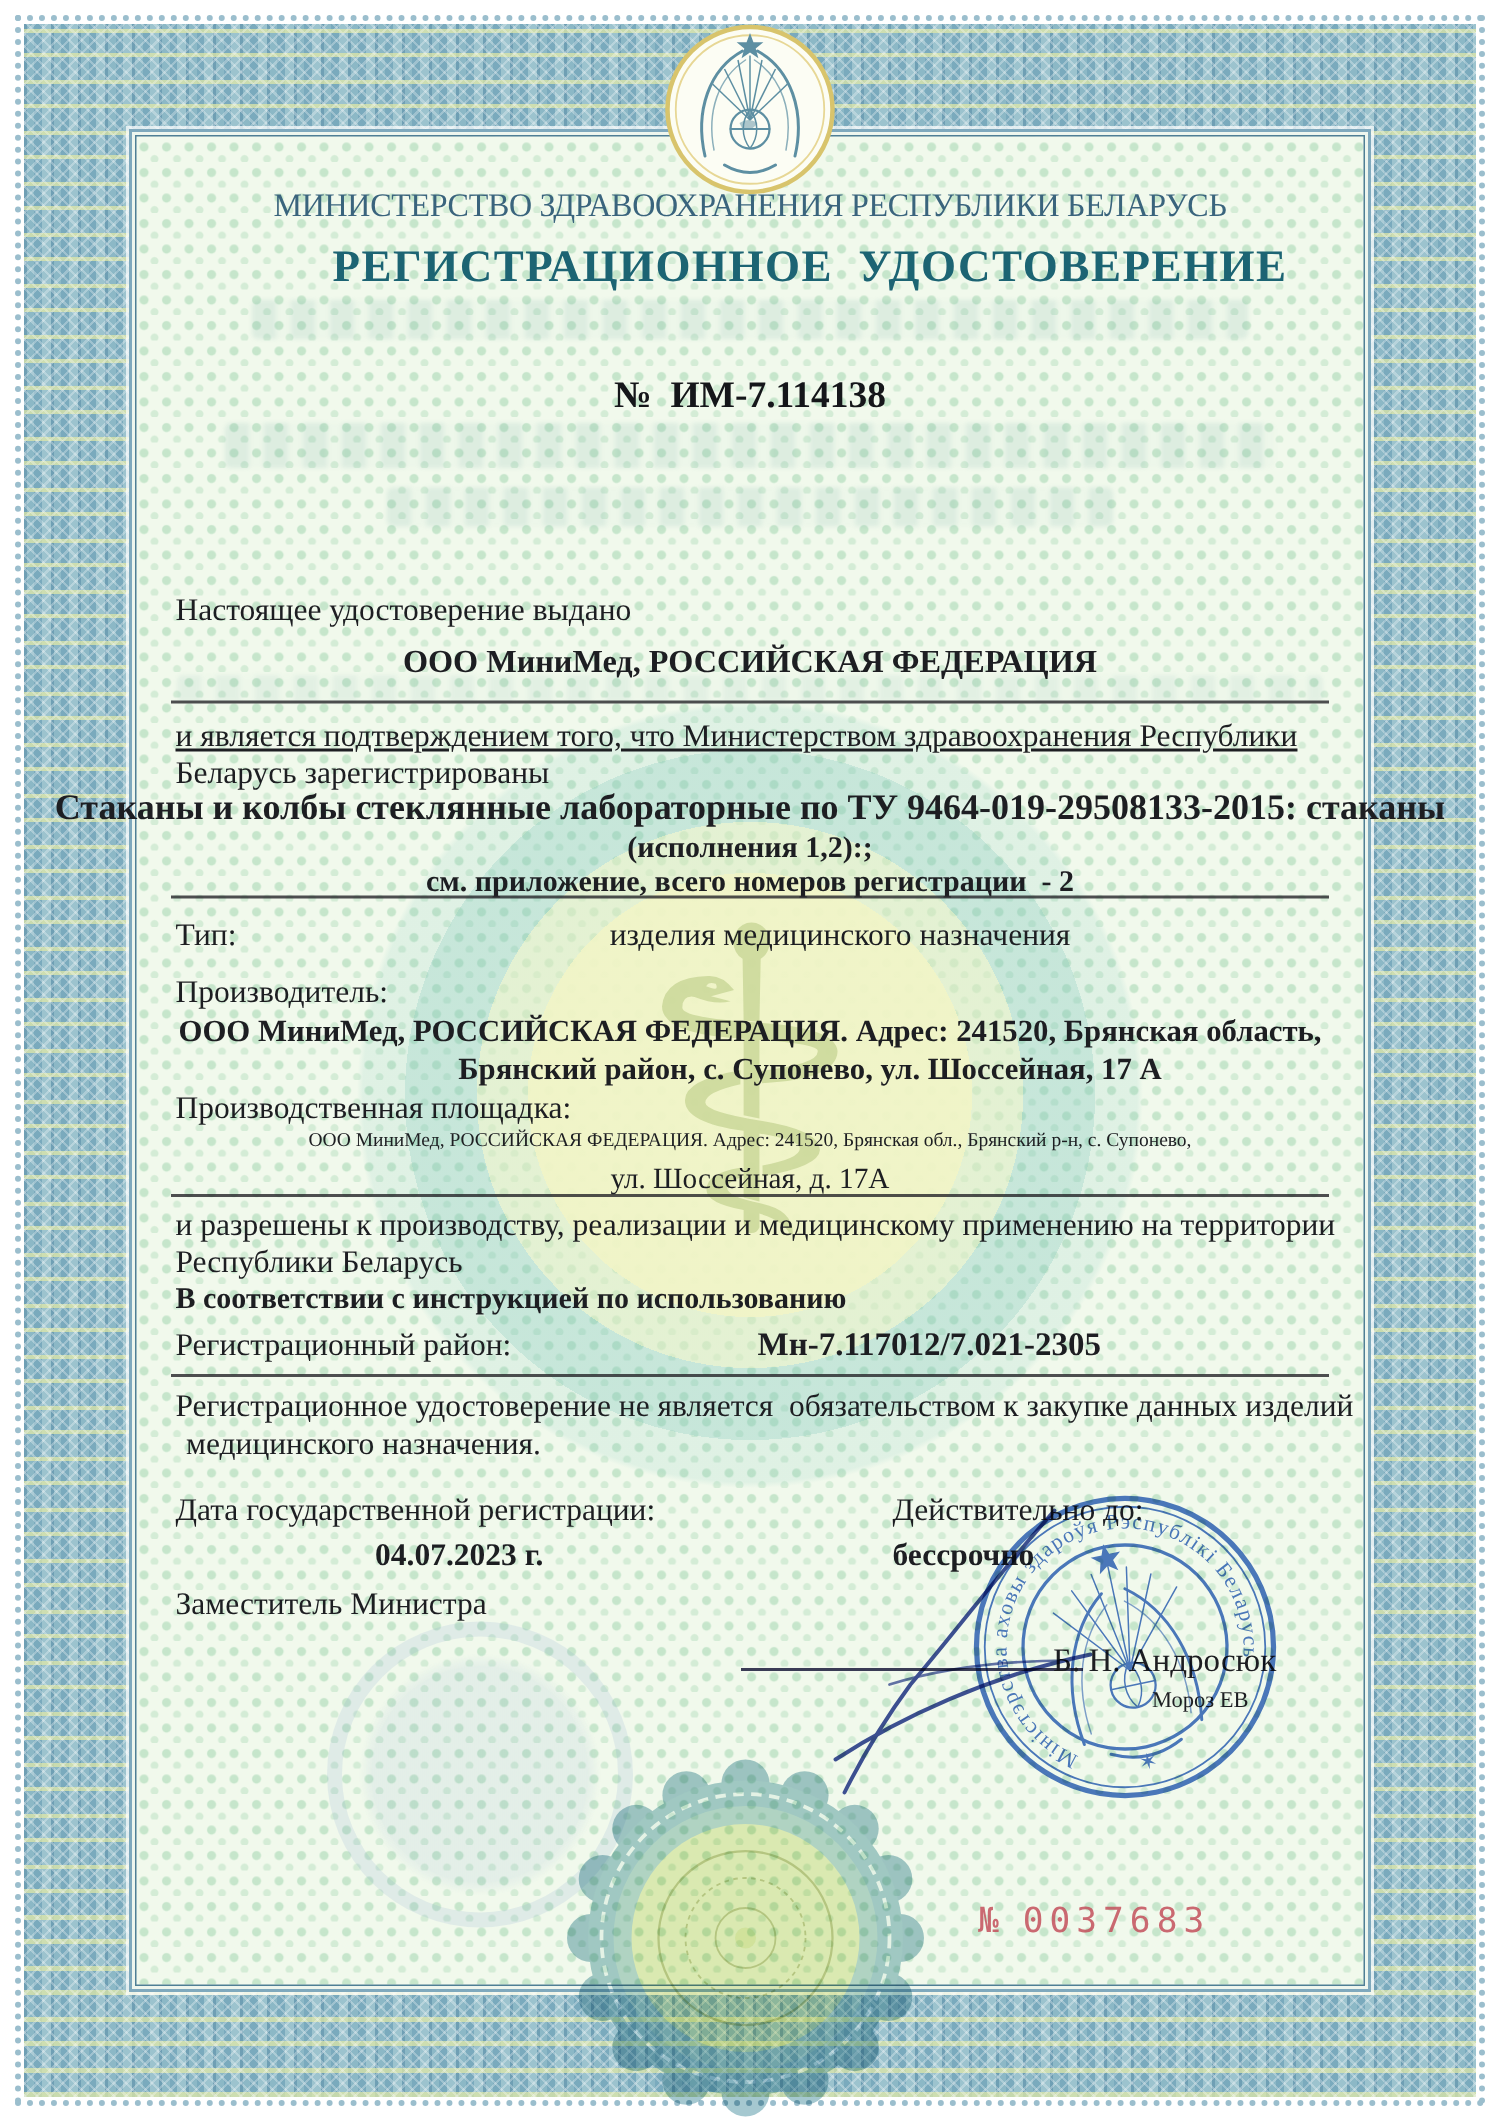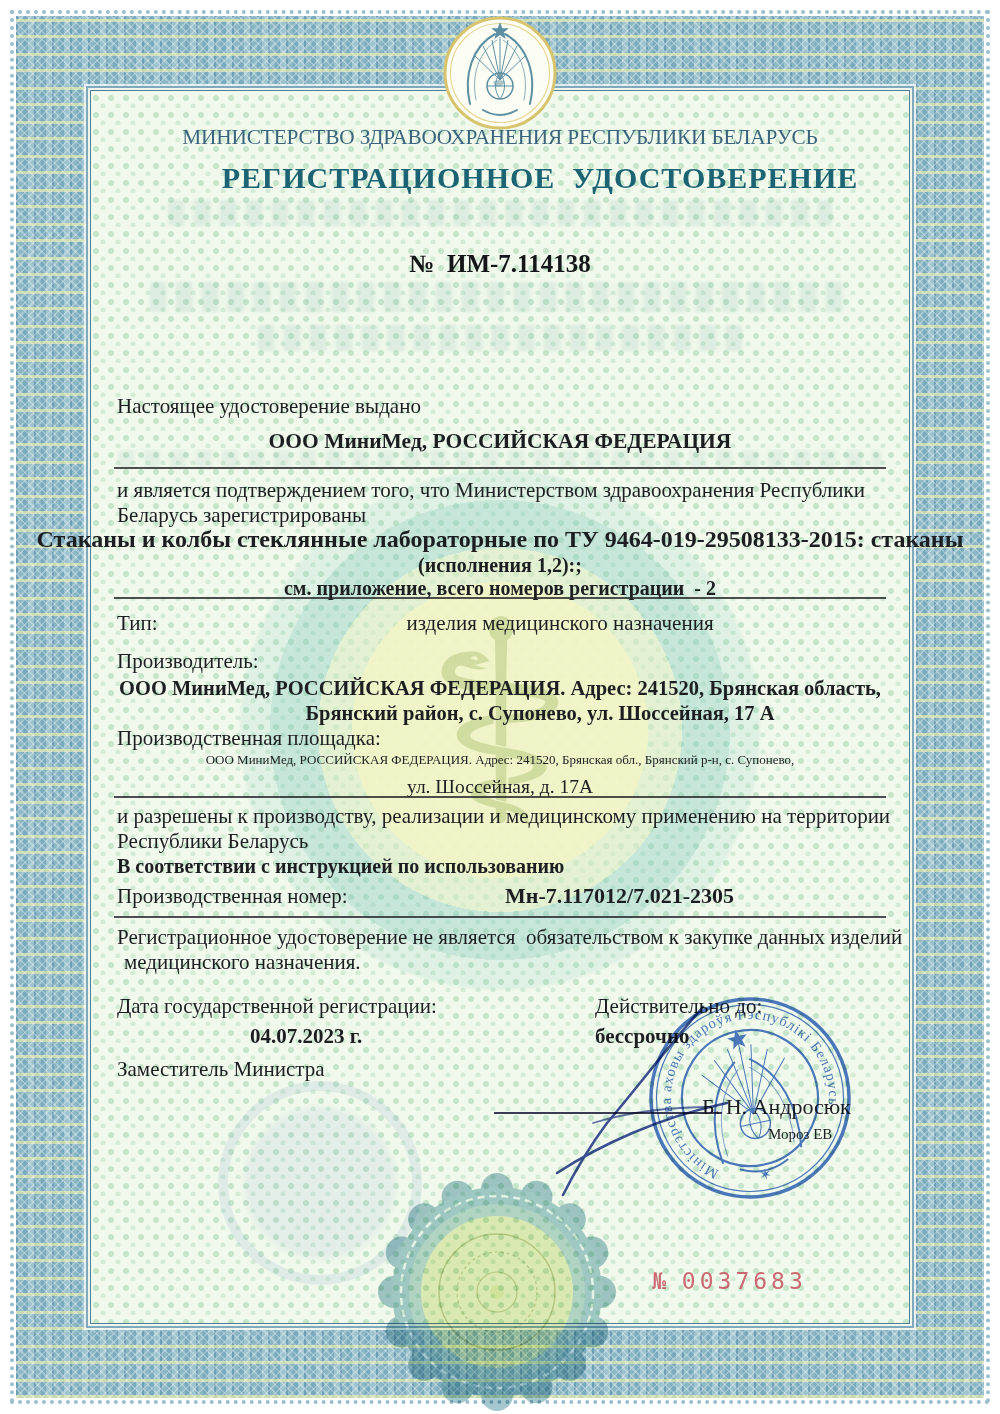--- a/index.html
+++ b/index.html
@@ -125,21 +125,21 @@
 
   <div class="t c ministry">МИНИСТЕРСТВО ЗДРАВООХРАНЕНИЯ РЕСПУБЛИКИ БЕЛАРУСЬ</div>
   <div class="t c doc-title">РЕГИСТРАЦИОННОЕ  УДОСТОВЕРЕНИЕ</div>
   <div class="t c doc-number">№  ИМ-7.114138</div>
 
   <div class="t" style="left:117px;top:394px;">Настоящее удостоверение выдано</div>
   <div class="t c b" style="top:429px;font-size:21.5px;">ООО МиниМед, РОССИЙСКАЯ ФЕДЕРАЦИЯ</div>
 
   <div class="rule" style="left:114px;top:467px;width:772px;"></div>
 
-  <div class="t" style="left:117px;top:478px;">и является подтверждением того, что Министерством здравоохранения Республики</div>
+  <div class="t" style="left:117px;top:478px;text-decoration:underline;">и является подтверждением того, что Министерством здравоохранения Республики</div>
   <div class="t" style="left:117px;top:503px;">Беларусь зарегистрированы</div>
 
   <div class="t c b" style="top:526px;font-size:24px;">Стаканы и колбы стеклянные лабораторные по ТУ 9464-019-29508133-2015: стаканы</div>
   <div class="t c b" style="top:554px;font-size:20px;">(исполнения 1,2):;</div>
   <div class="t c b" style="top:577px;font-size:20px;">см. приложение, всего номеров регистрации  - 2</div>
 
   <div class="rule" style="left:114px;top:597px;width:772px;"></div>
 
   <div class="t" style="left:117px;top:611px;">Тип:</div>
   <div class="t cval" style="top:611px;">изделия медицинского назначения</div>
@@ -152,21 +152,21 @@
   <div class="t c" style="top:752px;font-size:13px;">ООО МиниМед, РОССИЙСКАЯ ФЕДЕРАЦИЯ. Адрес: 241520, Брянская обл., Брянский р-н, с. Супонево,</div>
   <div class="t c" style="top:776px;font-size:19.5px;">ул. Шоссейная, д. 17А</div>
 
   <div class="rule" style="left:114px;top:796px;width:772px;"></div>
 
   <div class="t" style="left:117px;top:804px;">и разрешены к производству, реализации и медицинскому применению на территории</div>
   <div class="t" style="left:117px;top:829px;">Республики Беларусь</div>
 
   <div class="t b" style="left:117px;top:855px;font-size:20px;">В соответствии с инструкцией по использованию</div>
 
-  <div class="t" style="left:117px;top:884px;">Производственная номер:</div>
+  <div class="t" style="left:117px;top:884px;">Регистрационный район:</div>
   <div class="t b" style="left:505px;top:883px;font-size:22px;">Мн-7.117012/7.021-2305</div>
 
   <div class="rule" style="left:114px;top:916px;width:772px;"></div>
 
   <div class="t" style="left:117px;top:925px;">Регистрационное удостоверение не является  обязательством к закупке данных изделий</div>
   <div class="t" style="left:124px;top:950px;">медицинского назначения.</div>
 
   <div class="t" style="left:117px;top:994px;">Дата государственной регистрации:</div>
   <div class="t b" style="left:250px;top:1024px;">04.07.2023 г.</div>
   <div class="t" style="left:595px;top:994px;">Действительно до:</div>

